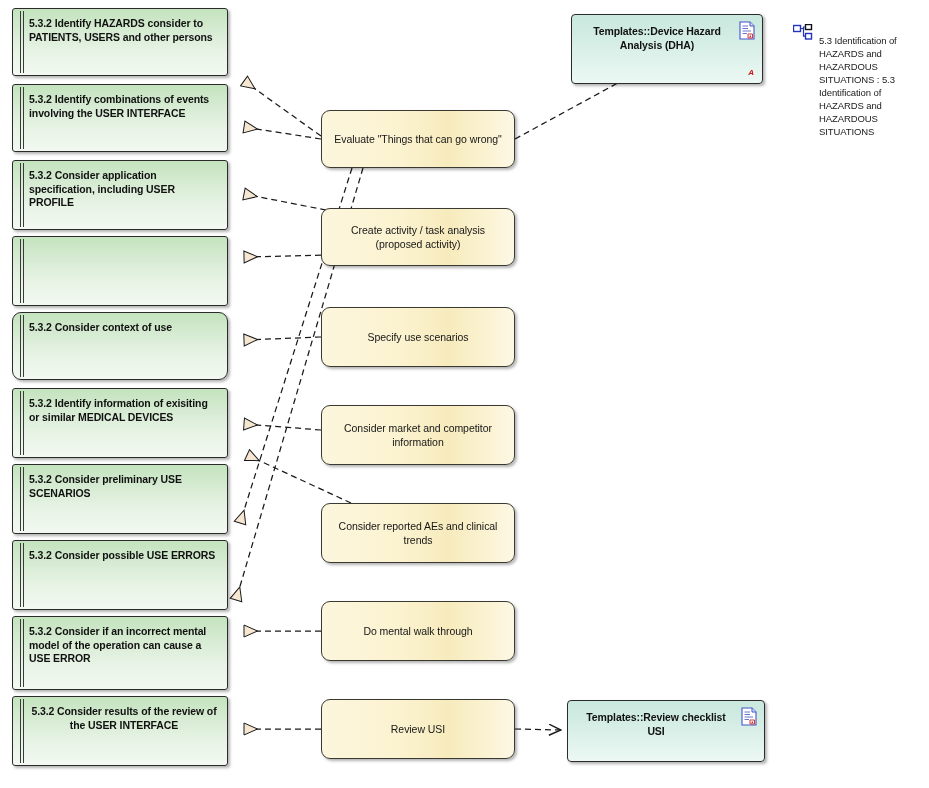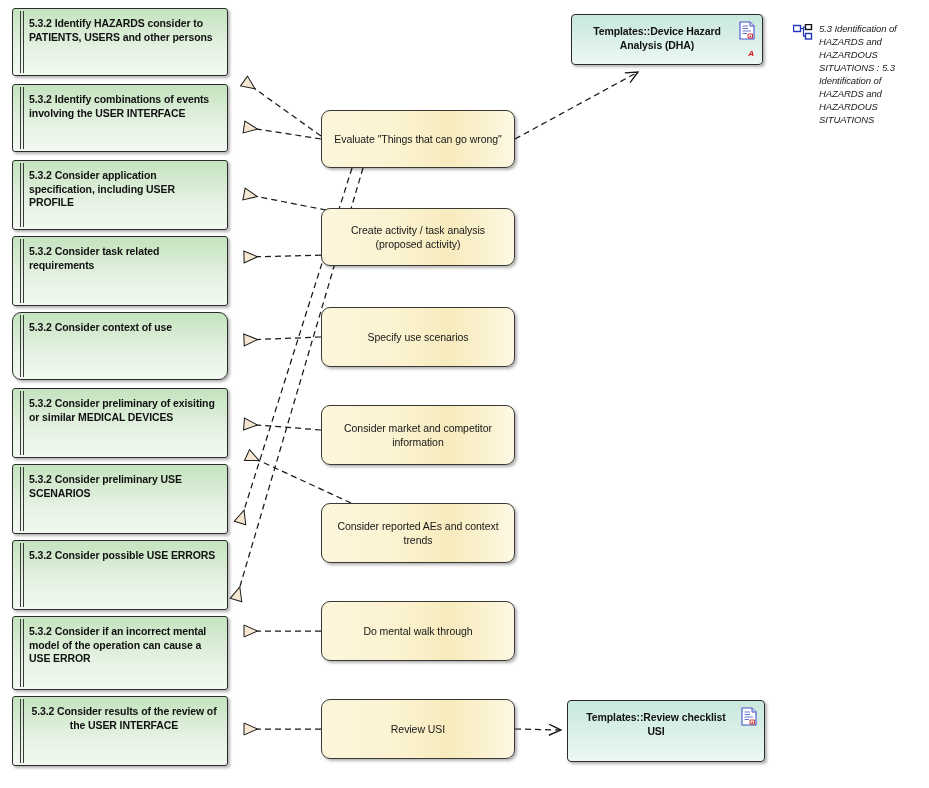--- a/index.html
+++ b/index.html
@@ -128,27 +128,26 @@
   #legend .tree-icon {
     position: absolute;
     left: 0;
     top: 2px;
     width: 20px;
     height: 18px;
   }
   #legend .legend-text {
     position: absolute;
     left: 26px;
-    top: 0;
+    top: 12px;
     width: 100px;
     font-size: 9.5px;
     line-height: 13px;
     color: #1a1a1a;
     letter-spacing: -0.1px;
-    font-style: italic;
   }
 </style>
 </head>
 <body>
 
 <div id="canvas">
 
   <svg id="edges" viewBox="0 0 929 788" width="929" height="788">
     <defs>
       <marker id="mk-tri" markerWidth="16" markerHeight="14" refX="15" refY="7" orient="auto" markerUnits="userSpaceOnUse">
@@ -196,29 +195,28 @@
   <div class="node req" style="left:12px;top:84px;width:216px;height:68px;">
     <div class="spine"></div>
     <div class="req-label">5.3.2 Identify combinations of events involving the USER INTERFACE</div>
   </div>
   <div class="node req" style="left:12px;top:160px;width:216px;height:70px;text-decoration:underline;">
     <div class="spine"></div>
     <div class="req-label">5.3.2 Consider application specification, including USER PROFILE</div>
   </div>
   <div class="node req" style="left:12px;top:236px;width:216px;height:70px;">
     <div class="spine"></div>
-    <div class="req-label">5.3.2 Consider task related requirements</div>
   </div>
   <div class="node req" style="left:12px;top:312px;width:216px;height:68px;border-radius:9px;">
     <div class="spine"></div>
     <div class="req-label">5.3.2 Consider context of use</div>
   </div>
   <div class="node req" style="left:12px;top:388px;width:216px;height:70px;">
     <div class="spine"></div>
-    <div class="req-label">5.3.2 Consider preliminary of exisiting or similar MEDICAL DEVICES</div>
+    <div class="req-label">5.3.2 Identify information of exisiting or similar MEDICAL DEVICES</div>
   </div>
   <div class="node req" style="left:12px;top:464px;width:216px;height:70px;">
     <div class="spine"></div>
     <div class="req-label">5.3.2 Consider preliminary USE SCENARIOS</div>
   </div>
   <div class="node req" style="left:12px;top:540px;width:216px;height:70px;">
     <div class="spine"></div>
     <div class="req-label">5.3.2 Consider possible USE ERRORS</div>
   </div>
   <div class="node req" style="left:12px;top:616px;width:216px;height:74px;">
@@ -236,30 +234,30 @@
   <div class="node act" style="left:321px;top:208px;width:194px;height:58px;">
     <div class="act-label">Create activity / task analysis (proposed activity)</div>
   </div>
   <div class="node act" style="left:321px;top:405px;width:194px;height:60px;">
     <div class="act-label">Consider market and competitor information</div>
   </div>
   <div class="node act" style="left:321px;top:307px;width:194px;height:60px;">
     <div class="act-label">Specify use scenarios</div>
   </div>
   <div class="node act" style="left:321px;top:503px;width:194px;height:60px;">
-    <div class="act-label">Consider reported AEs and context trends</div>
+    <div class="act-label">Consider reported AEs and clinical trends</div>
   </div>
   <div class="node act" style="left:321px;top:601px;width:194px;height:60px;">
     <div class="act-label">Do mental walk through</div>
   </div>
   <div class="node act" style="left:321px;top:699px;width:194px;height:60px;">
     <div class="act-label">Review USI</div>
   </div>
 
-  <div class="node tpl" style="left:571px;top:14px;width:192px;height:51px;">
+  <div class="node tpl" style="left:571px;top:14px;width:192px;height:70px;">
     <div class="tpl-label">Templates::Device Hazard Analysis (DHA)</div>
     <svg class="doc-icon" viewBox="0 0 16 19">
       <path d="M1,1 L11,1 L15,5 L15,18 L1,18 Z" fill="#ffffff" stroke="#4455cc" stroke-width="1.1"></path>
       <path d="M11,1 L11,5 L15,5" fill="#dde3fa" stroke="#4455cc" stroke-width="1"></path>
       <g stroke="#6677cc" stroke-width="1">
         <line x1="3.5" y1="5" x2="9" y2="5"></line>
         <line x1="3.5" y1="7.5" x2="9" y2="7.5"></line>
         <line x1="3.5" y1="10" x2="12" y2="10"></line>
         <line x1="3.5" y1="12.5" x2="8" y2="12.5"></line>
       </g>

